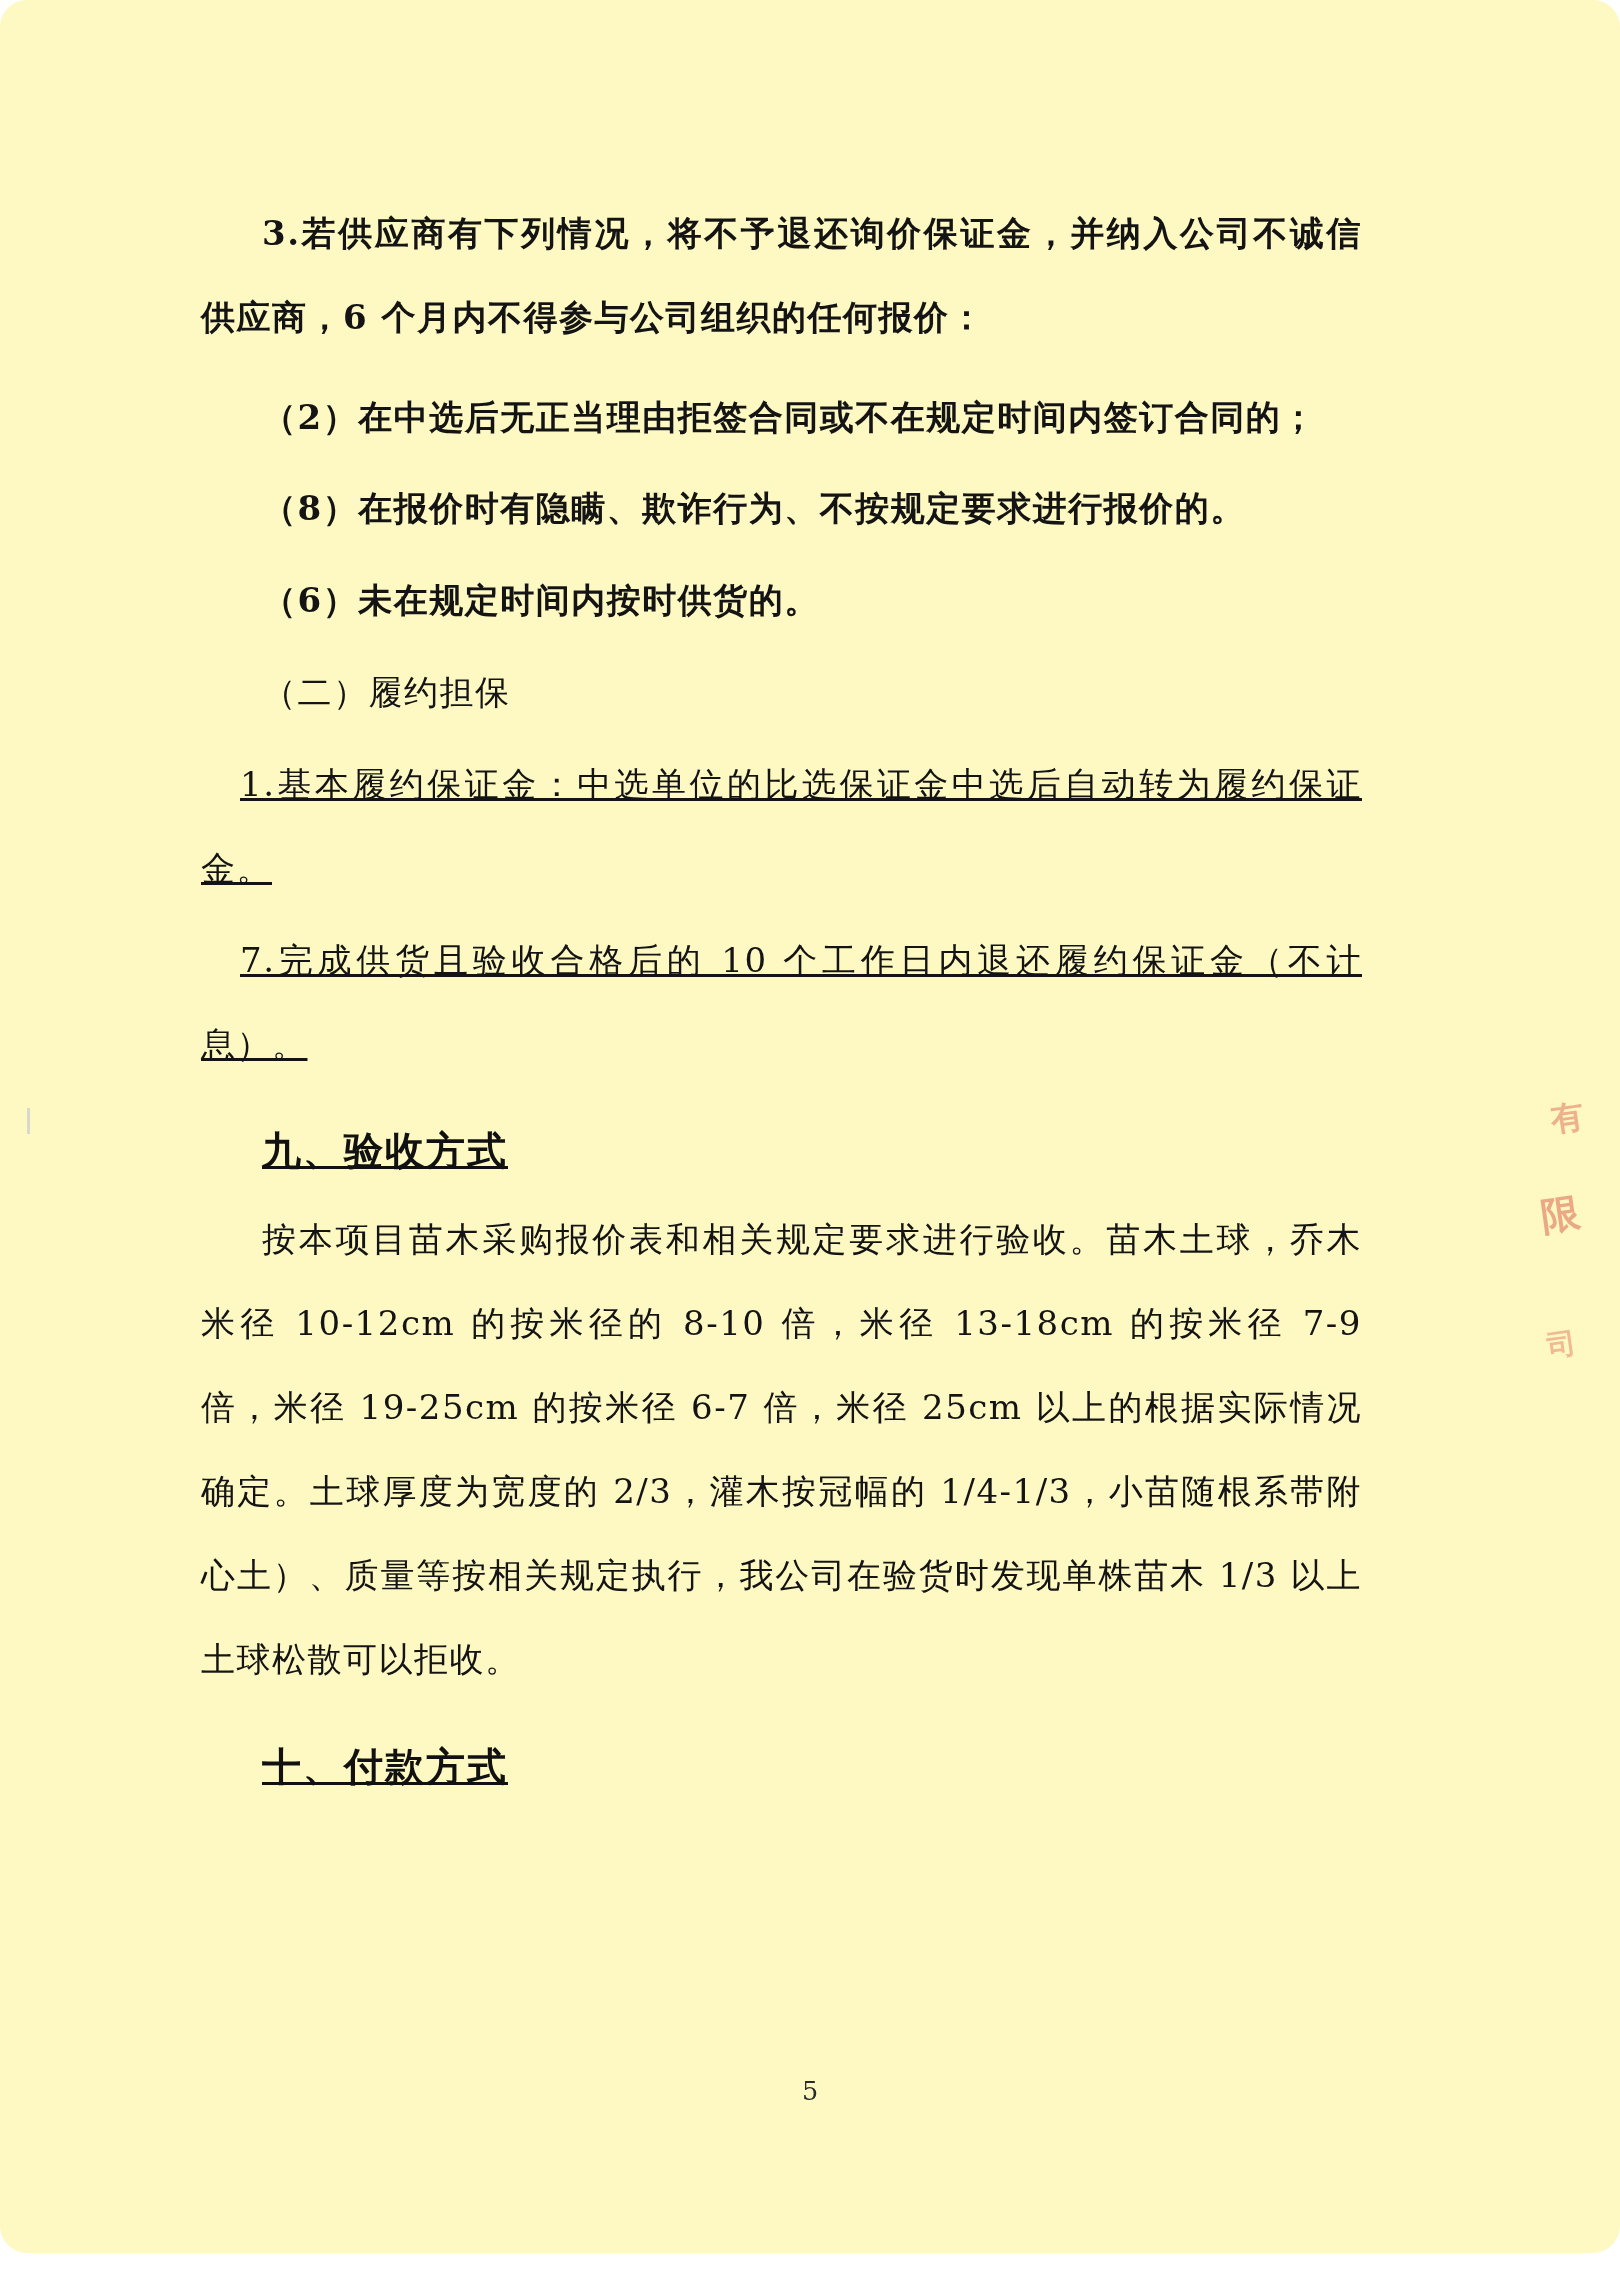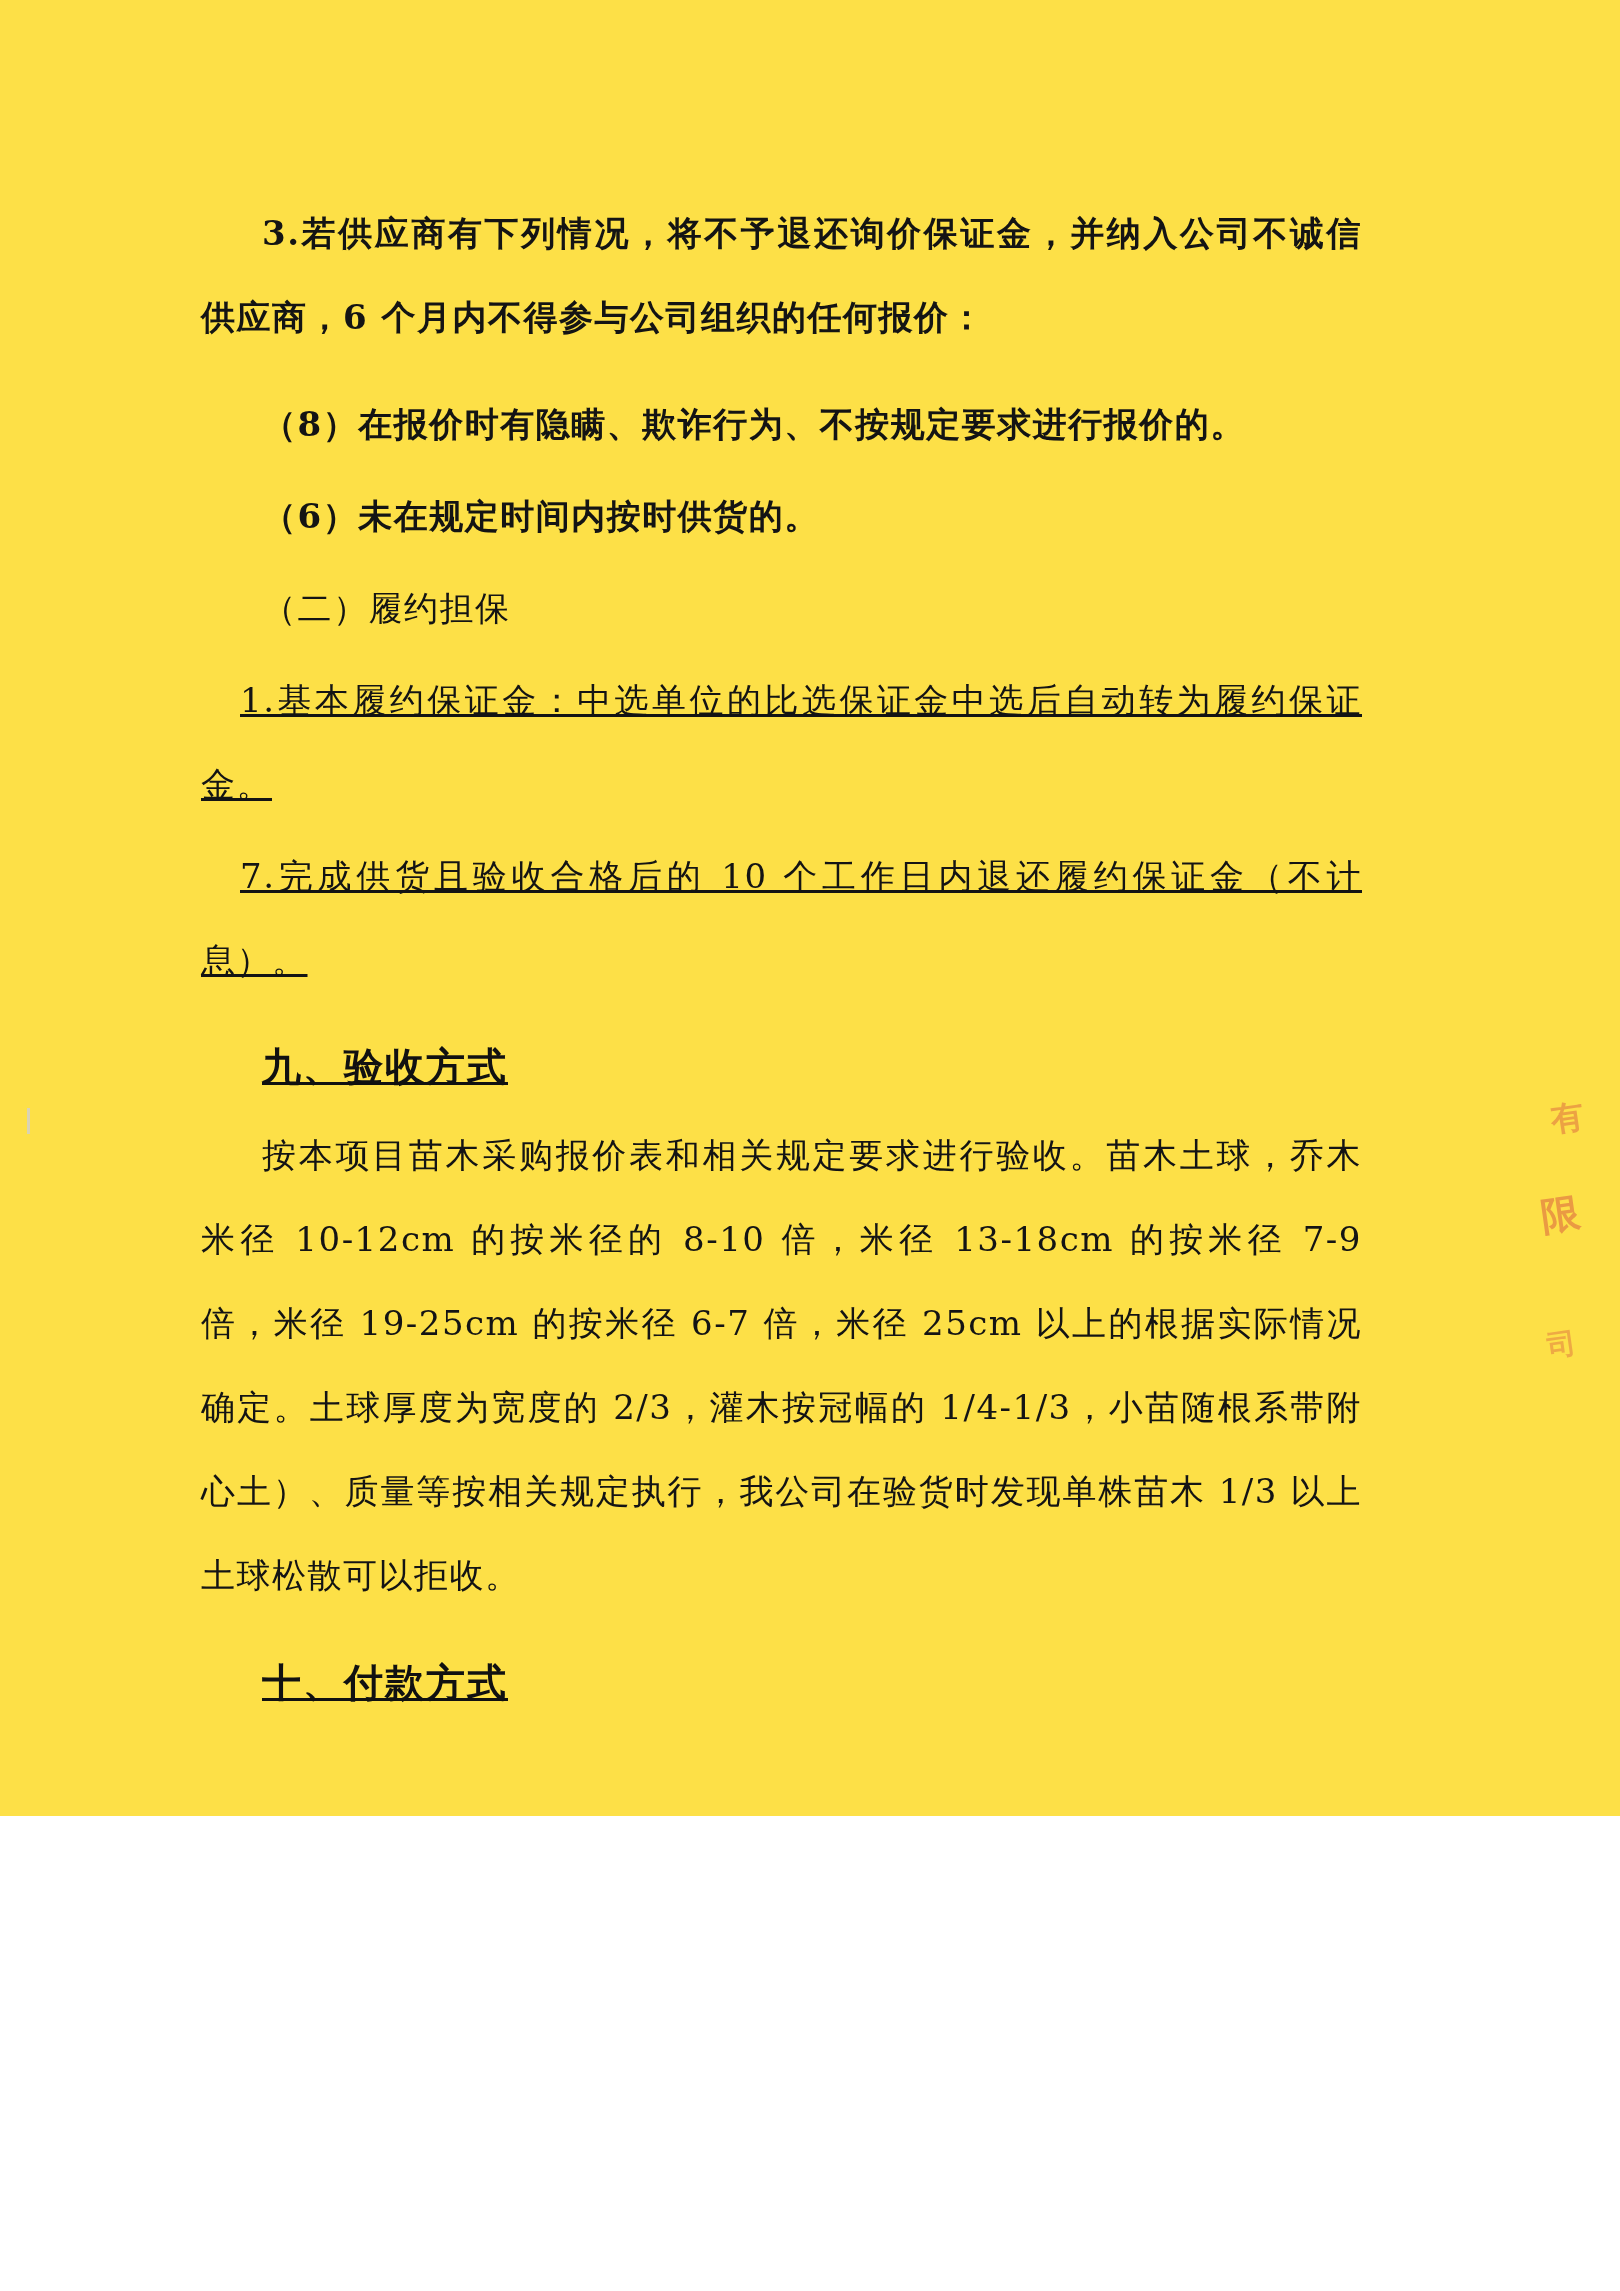--- a/index.html
+++ b/index.html
@@ -3,25 +3,26 @@
 <meta charset="utf-8">
 <style>
   html, body {
     margin: 0;
     padding: 0;
     background: #ffffff;
   }
   .page {
     position: relative;
     width: 1620px;
-    height: 1816px;
-    background: #fde047;
+    height: 2253px;
+    background: #fef9c3;
     overflow: hidden;
     font-family: "DejaVu Serif", serif;
     color: #1a1a1a;
+    border-radius: 27px;
   }
   .page-inner {
     position: absolute;
     left: 201px;
     top: 191px;
     width: 1161px;
   }
   .para {
     font-size: 34px;
     line-height: 84px;
@@ -106,20 +107,21 @@
 
 <div class="page">
 
   <div class="edge-mark"></div>
 
   <div class="page-inner">
 
     <p class="para indent bold">3.若供应商有下列情况，将不予退还询价保证金，并纳入公司不诚信供应商，6 个月内不得参与公司组织的任何报价：</p>
     <div class="gap-s"></div>
     <div class="gap-s"></div>
+    <p class="para indent bold">（2）在中选后无正当理由拒签合同或不在规定时间内签订合同的；</p>
     <div class="gap-s"></div>
     <p class="para indent bold">（8）在报价时有隐瞒、欺诈行为、不按规定要求进行报价的。</p>
     <div class="gap-s"></div>
     <p class="para indent bold">（6）未在规定时间内按时供货的。</p>
     <div class="gap-s"></div>
     <p class="para indent">（二）履约担保</p>
     <div class="gap-s"></div>
     <p class="para indent-small">1.基本履约保证金：中选单位的比选保证金中选后自动转为履约保证金。</p>
     <div class="gap-s"></div>
     <p class="para indent-small">7.完成供货且验收合格后的 10 个工作日内退还履约保证金（不计息）。</p>

